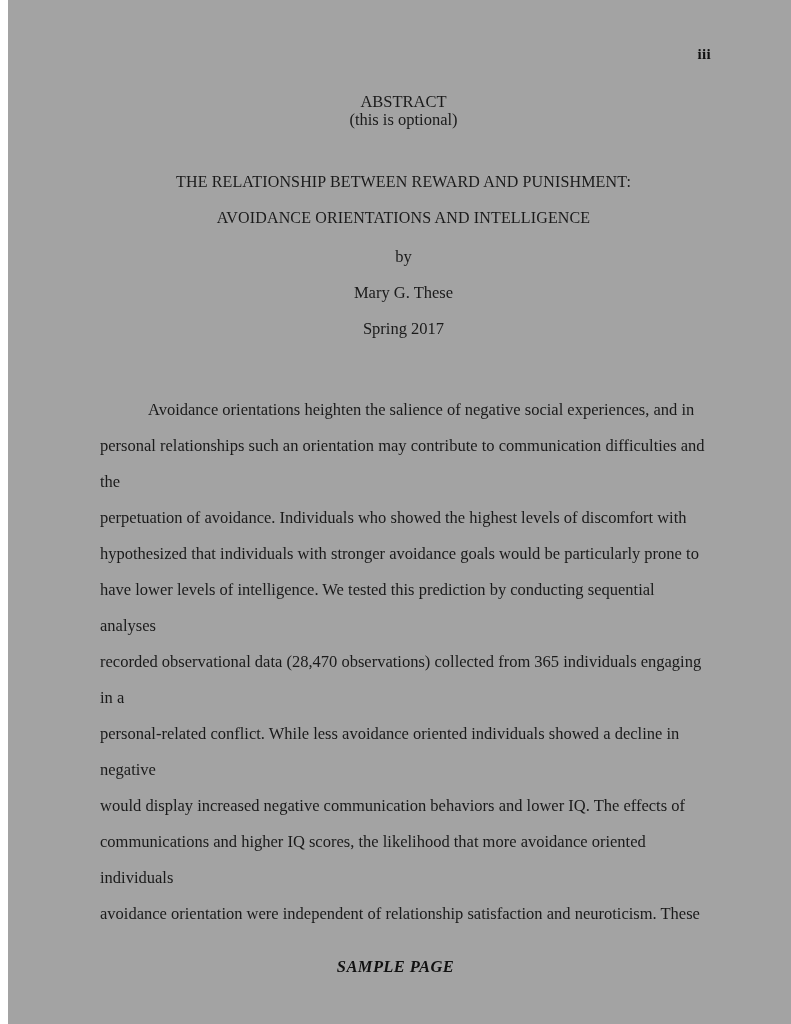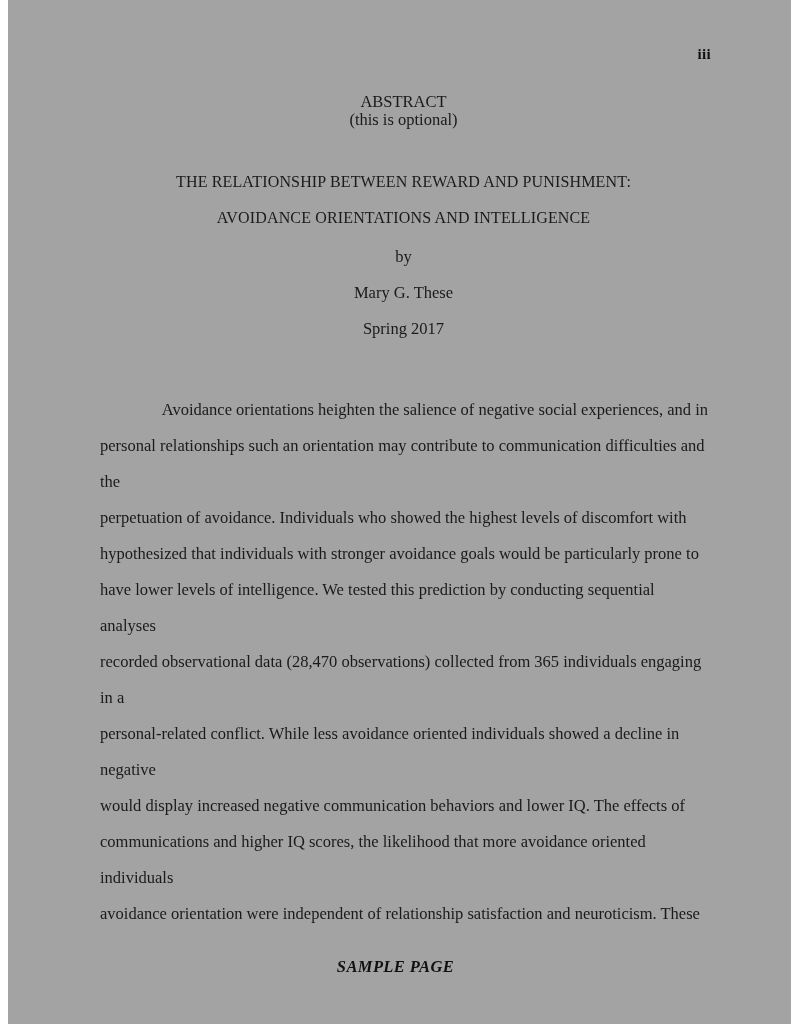--- a/index.html
+++ b/index.html
@@ -74,21 +74,20 @@
     line-height: 36px;
     color: #1a1a1a;
     text-align: left;
   }
   .abstract-body .body-line {
     display: block;
     white-space: pre-wrap;
   }
   .abstract-body .body-line.indented {
     text-indent: 48px;
-    text-align: right;
   }
 
   
   .sample-footer {
     position: absolute;
     top: 957px;
     left: 0;
     right: 16px;
     text-align: center;
     font-size: 16.5px;

